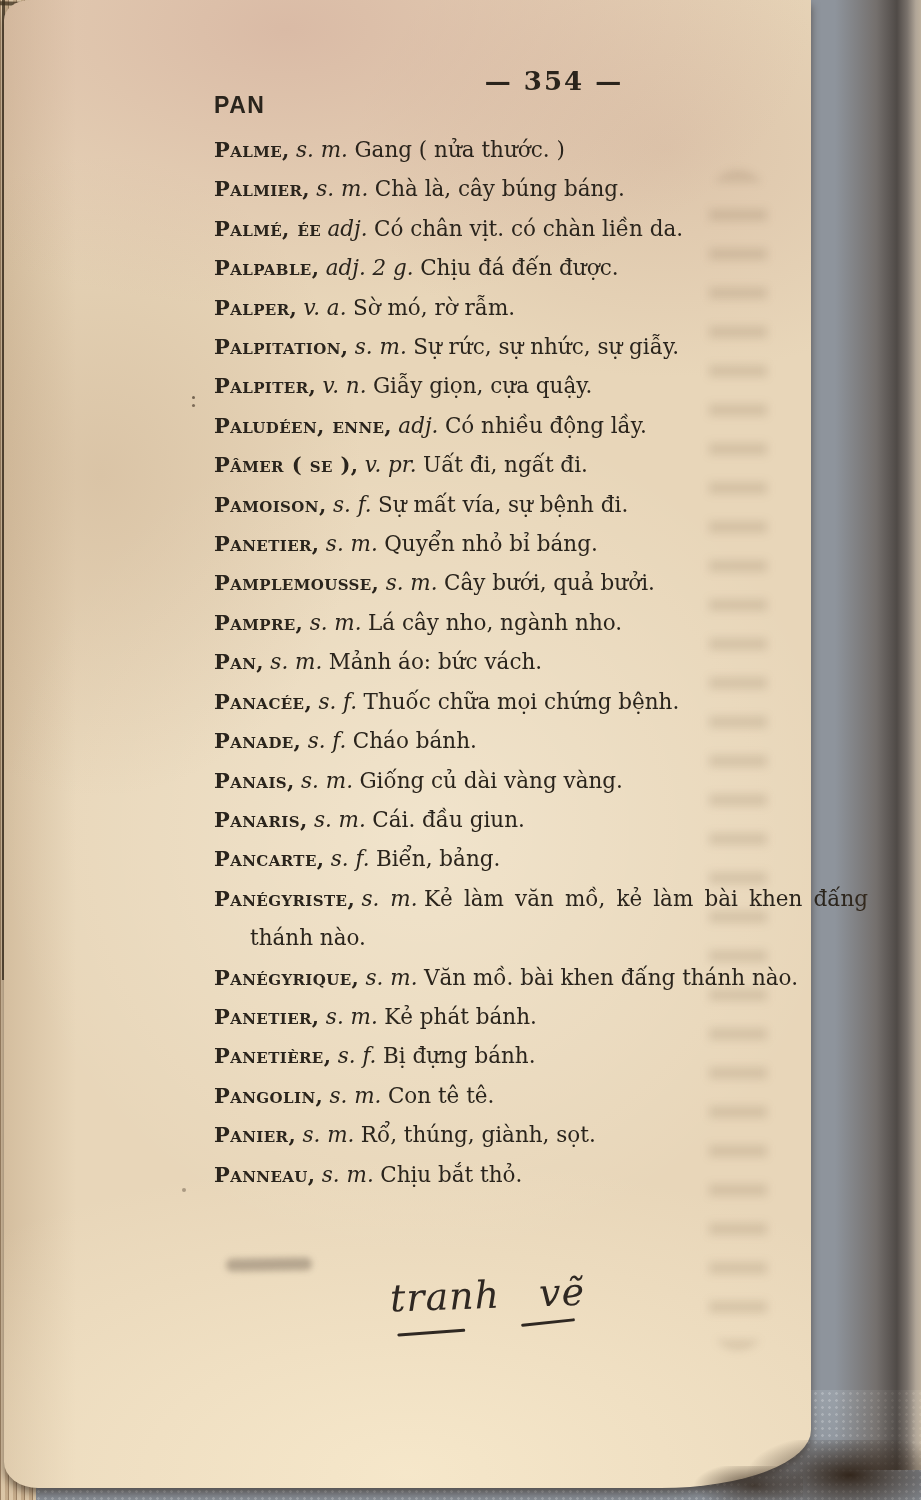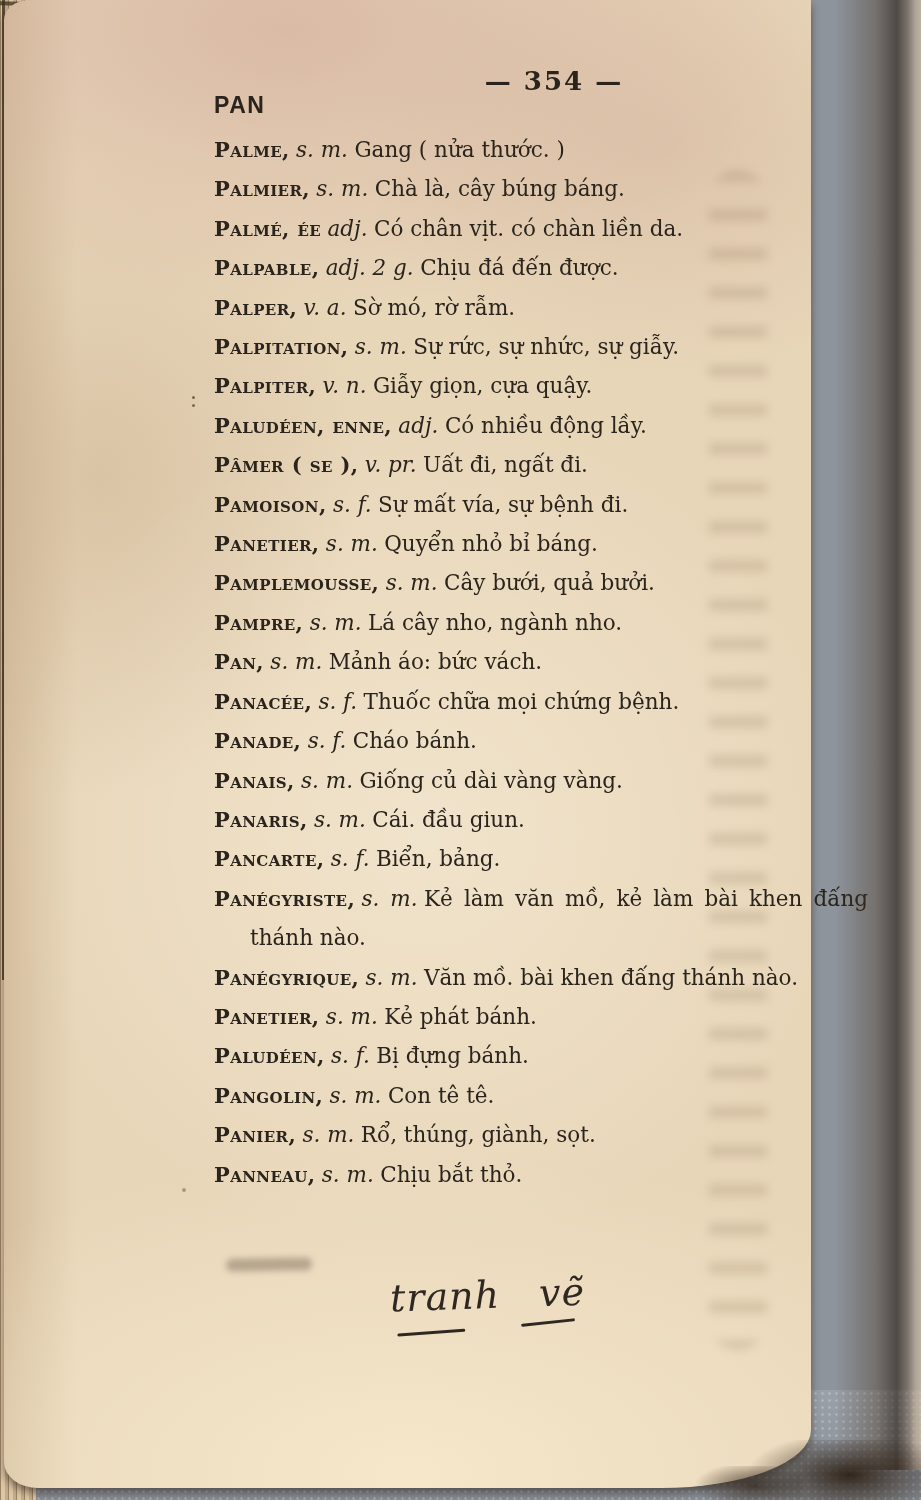--- a/index.html
+++ b/index.html
@@ -172,21 +172,21 @@
   <div class="entry"><span class="hw">Panaris,</span><span class="gram">s. m.</span><span class="def">Cái. đầu giun.</span></div>
 
   <div class="entry"><span class="hw">Pancarte,</span><span class="gram">s. f.</span><span class="def">Biển, bảng.</span></div>
 
   <div class="entry"><span class="hw">Panégyriste,</span><span class="gram">s. m.</span><span class="def">Kẻ làm văn mồ, kẻ làm bài khen đấng thánh nào.</span></div>
 
   <div class="entry"><span class="hw">Panégyrique,</span><span class="gram">s. m.</span><span class="def">Văn mồ. bài khen đấng thánh nào.</span></div>
 
   <div class="entry"><span class="hw">Panetier,</span><span class="gram">s. m.</span><span class="def">Kẻ phát bánh.</span></div>
 
-  <div class="entry"><span class="hw">Paludéen,</span><span class="gram">s. f.</span><span class="def">Bị đựng bánh.</span></div>
+  <div class="entry"><span class="hw">Panetière,</span><span class="gram">s. f.</span><span class="def">Bị đựng bánh.</span></div>
 
   <div class="entry"><span class="hw">Pangolin,</span><span class="gram">s. m.</span><span class="def">Con tê tê.</span></div>
 
   <div class="entry"><span class="hw">Panier,</span><span class="gram">s. m.</span><span class="def">Rổ, thúng, giành, sọt.</span></div>
 
 
 
   <div class="entry"><span class="hw">Panneau,</span><span class="gram">s. m.</span><span class="def">Chịu bắt thỏ.</span></div>
 </div>
 

